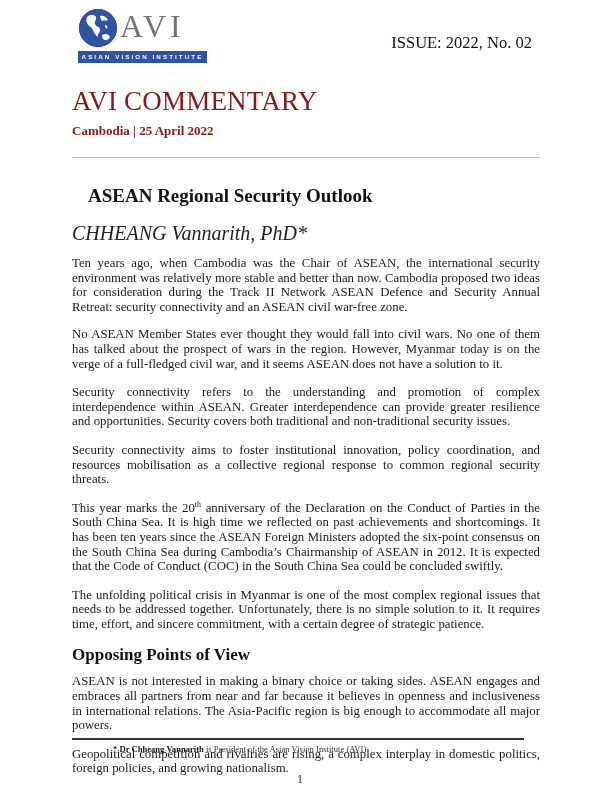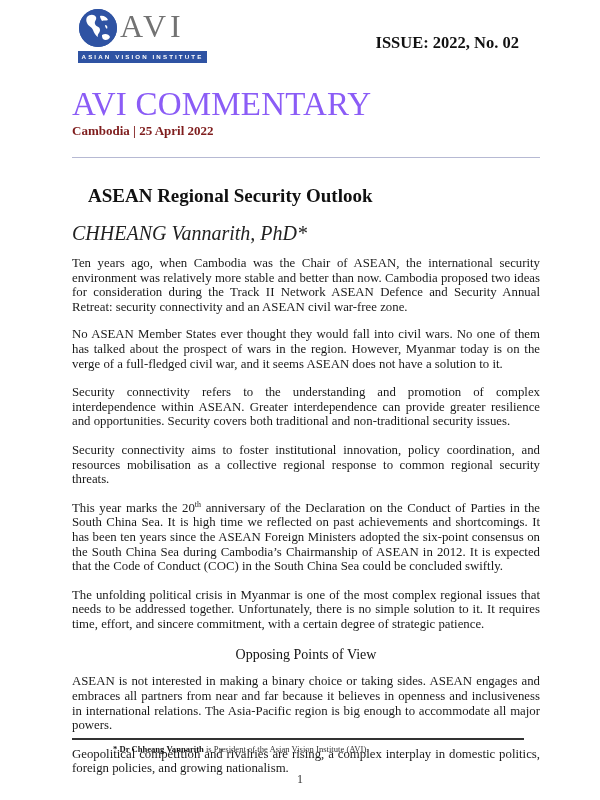--- a/index.html
+++ b/index.html
@@ -50,32 +50,32 @@
     font-family: "Liberation Sans", sans-serif;
     font-size: 6.2px;
     font-weight: bold;
     letter-spacing: 2.1px;
     line-height: 12px;
     text-align: center;
     white-space: nowrap;
   }
   .issue {
     position: absolute;
-    right: 81px;
+    right: 68px;
     top: 33px;
     font-size: 16.5px;
-    font-weight: bold;
+    font-weight: normal;
     color: #111;
   }
   .title {
     position: absolute;
     left: 72px;
     top: 86px;
-    font-size: 33px;
-    color: #8b5cf6;
+    font-size: 27px;
+    color: #7f1d1d;
     letter-spacing: 0.2px;
   }
   .dateline {
     position: absolute;
     left: 72px;
     top: 123px;
     font-size: 13px;
     font-weight: bold;
     color: #7f1d1d;
   }
@@ -111,25 +111,24 @@
     margin: 0;
     font-size: 12.8px;
     line-height: 14.6px;
     text-align: justify;
     color: #1a1a1a;
   }
   .p1 { margin-top: 13px !important; }
   .gap { margin-top: 14px !important; }
   h2.section {
     margin: 14px 0 0 0;
-    font-size: 14px;
-    font-weight: normal;
+    font-size: 17px;
+    font-weight: bold;
     line-height: 19px;
     color: #111;
-    text-align: center;
   }
   .sec-gap { margin-top: 10px !important; }
   sup { font-size: 8px; line-height: 0; vertical-align: super; }
   .foot-rule {
     position: absolute;
     left: 72px;
     top: 738px;
     width: 452px;
     height: 2px;
     background: #333;

